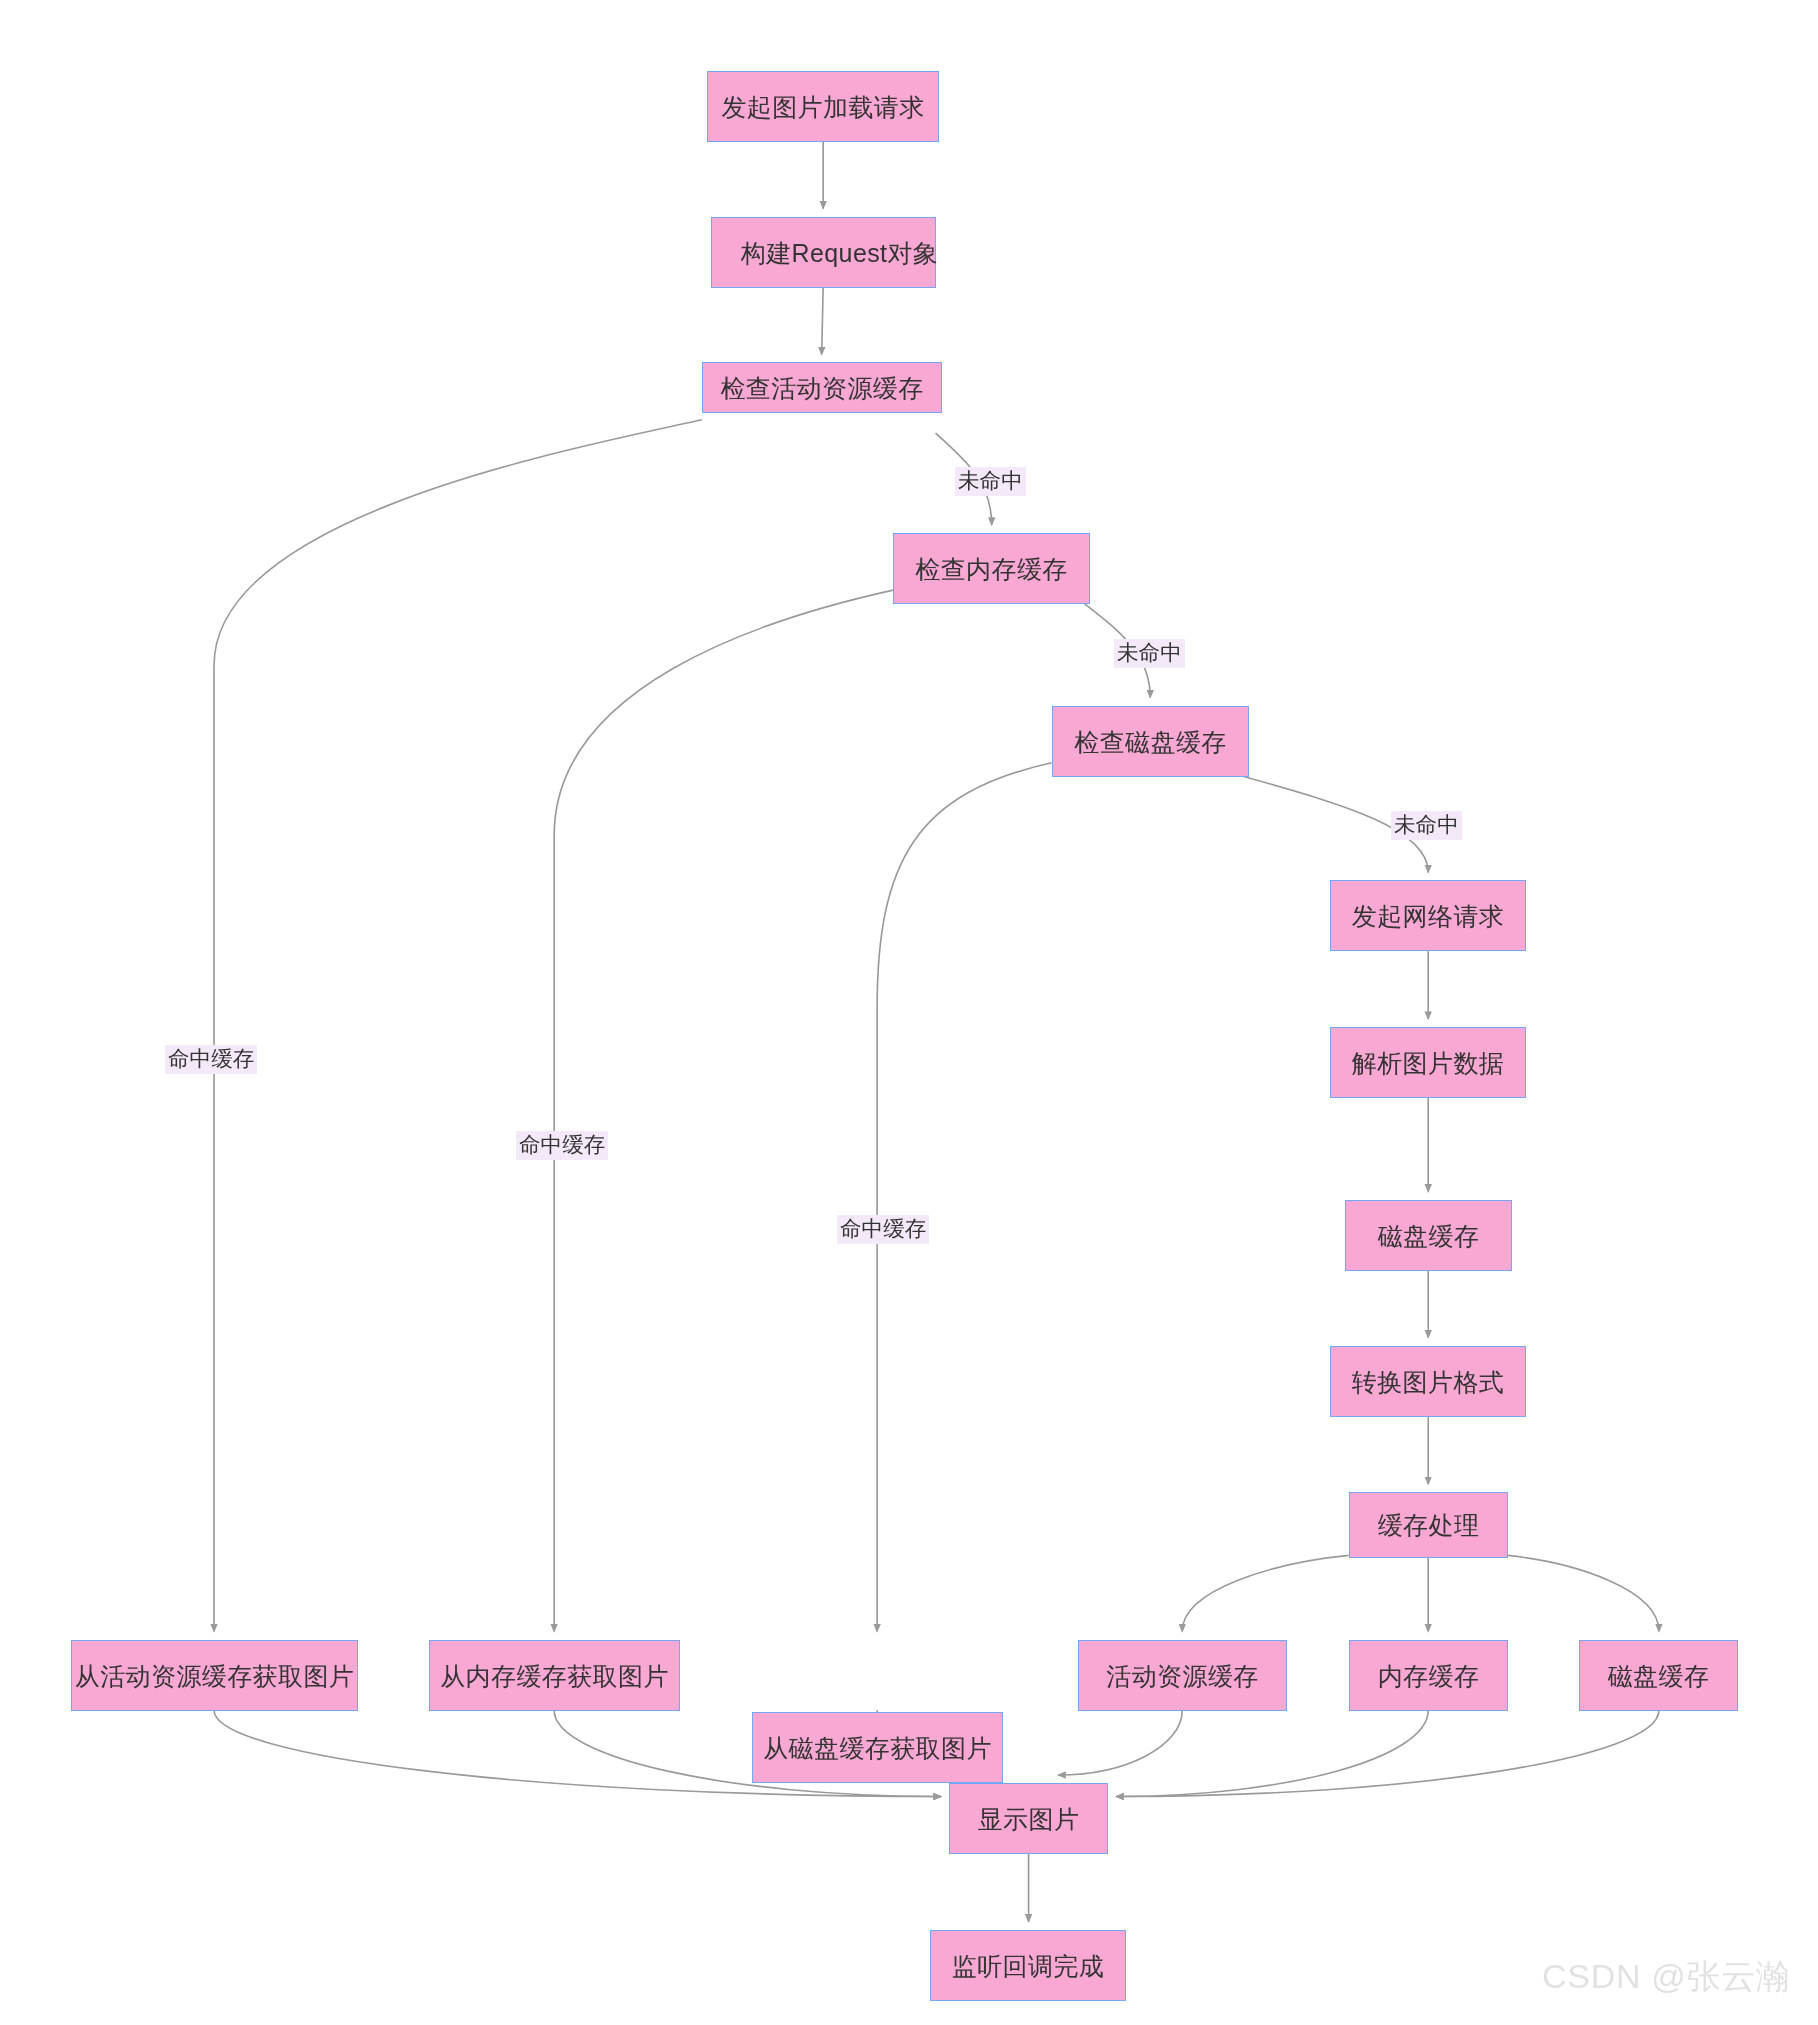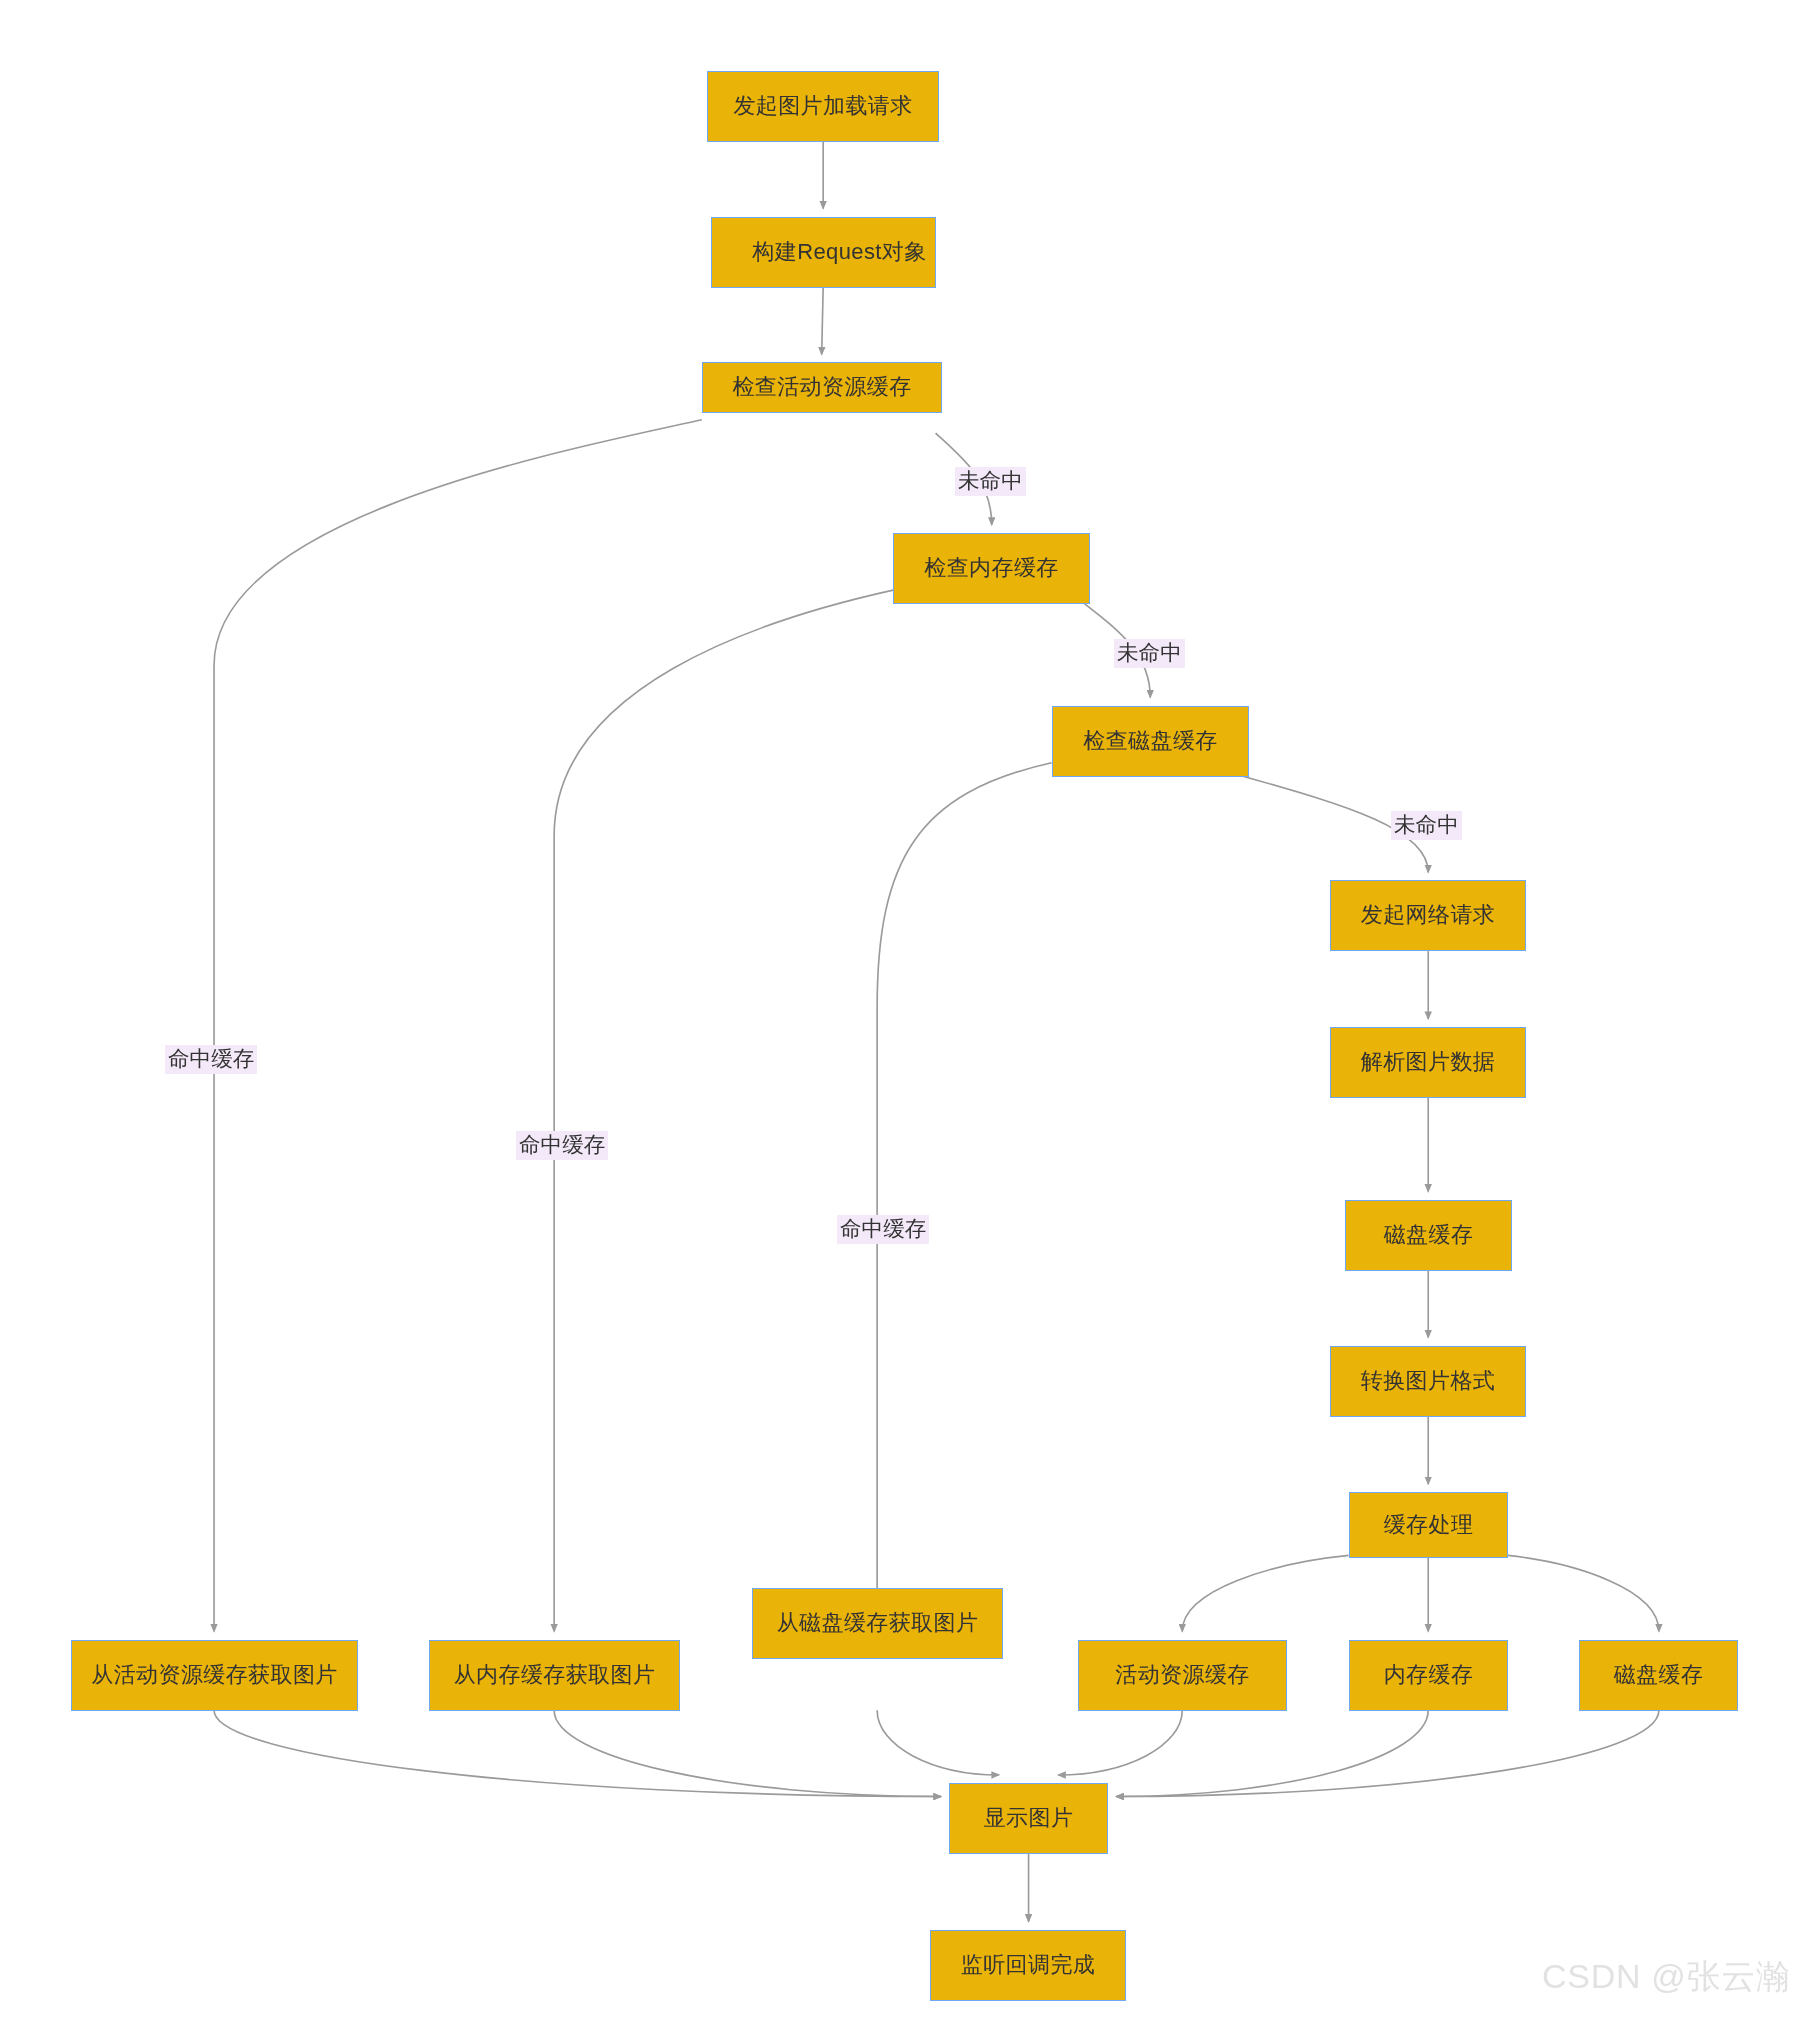--- a/index.html
+++ b/index.html
@@ -20,27 +20,27 @@
   #edge-layer {
     position: absolute;
     left: 0;
     top: 0;
     width: 1819px;
     height: 2025px;
   }
   .node {
     position: absolute;
     box-sizing: border-box;
-    background: #eab308;
+    background: #f9a8d4;
     border: 1.5px solid #6fa8f5;
     display: flex;
     align-items: center;
     justify-content: center;
     color: #333333;
-    font-size: 22px;
+    font-size: 25px;
     line-height: 1.2;
     letter-spacing: 0.4px;
     white-space: nowrap;
     z-index: 3;
   }
   .edge-label {
     position: absolute;
     background: #f3e9f8;
     color: #333333;
     font-size: 21.6px;
@@ -101,21 +101,21 @@
       <div class="node" style="left: 702px; top: 362px; width: 240px; height: 51px;">检查活动资源缓存</div>
       <div class="node" style="left: 893px; top: 533px; width: 197px; height: 71px;">检查内存缓存</div>
       <div class="node" style="left: 1052px; top: 706px; width: 197px; height: 71px;">检查磁盘缓存</div>
       <div class="node" style="left: 1330px; top: 880px; width: 196px; height: 71px;">发起网络请求</div>
       <div class="node" style="left: 1330px; top: 1027px; width: 196px; height: 71px;">解析图片数据</div>
       <div class="node" style="left: 1345px; top: 1200px; width: 167px; height: 71px;">磁盘缓存</div>
       <div class="node" style="left: 1330px; top: 1346px; width: 196px; height: 71px;">转换图片格式</div>
       <div class="node" style="left: 1349px; top: 1492px; width: 159px; height: 66px;">缓存处理</div>
       <div class="node" style="left: 71px; top: 1640px; width: 287px; height: 71px;">从活动资源缓存获取图片</div>
       <div class="node" style="left: 429px; top: 1640px; width: 251px; height: 71px;">从内存缓存获取图片</div>
-      <div class="node" style="left: 752px; top: 1588px; width: 251px; height: 71px;">从磁盘缓存获取图片</div>
+      <div class="node" style="left: 752px; top: 1712px; width: 251px; height: 71px;">从磁盘缓存获取图片</div>
       <div class="node" style="left: 1078px; top: 1640px; width: 209px; height: 71px;">活动资源缓存</div>
       <div class="node" style="left: 1349px; top: 1640px; width: 159px; height: 71px;">内存缓存</div>
       <div class="node" style="left: 1579px; top: 1640px; width: 159px; height: 71px;">磁盘缓存</div>
       <div class="node" style="left: 949px; top: 1783px; width: 159px; height: 71px;">显示图片</div>
       <div class="node" style="left: 930px; top: 1930px; width: 196px; height: 71px;">监听回调完成</div>
     </div>
   <div id="edge-labels">
       <div class="edge-label" style="left: 955px; top: 467px;">未命中</div>
       <div class="edge-label" style="left: 1114px; top: 639px;">未命中</div>
       <div class="edge-label" style="left: 1391px; top: 811px;">未命中</div>

